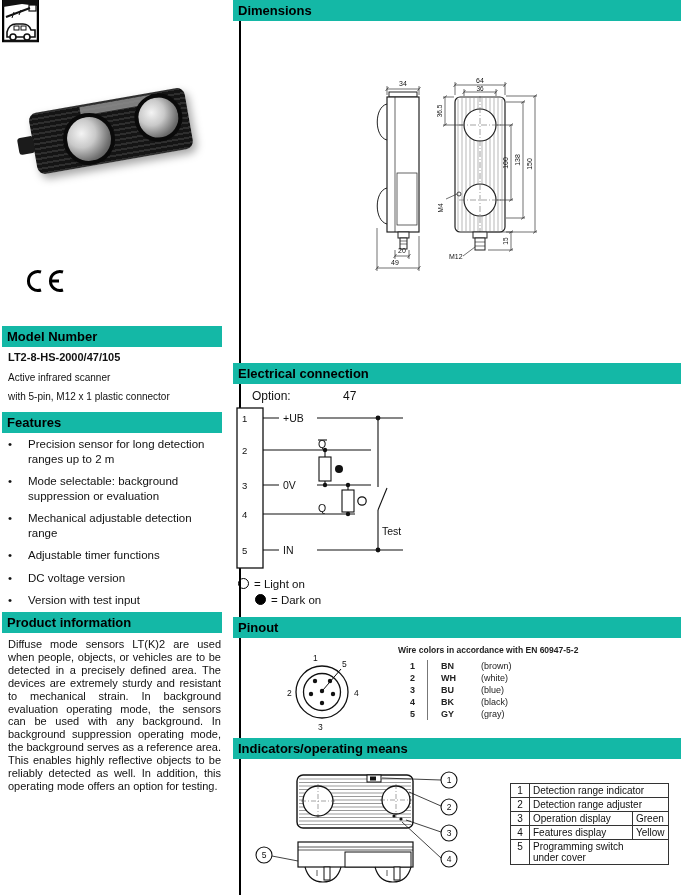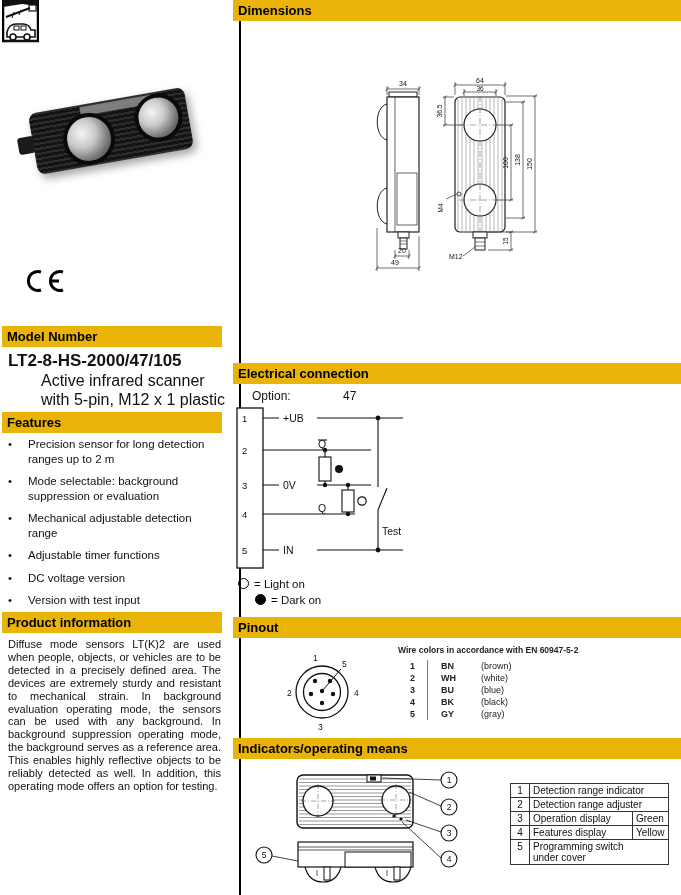--- a/index.html
+++ b/index.html
@@ -2,27 +2,27 @@
 <html><head>
 <meta charset="utf-8">
 <style>
   html,body{margin:0;padding:0;background:#e8e8e8;}
   .page{position:relative;width:681px;height:895px;background:#fff;overflow:hidden;
         font-family:"Liberation Sans",sans-serif;color:#111;}
   
   .left-col{position:absolute;left:0;top:0;width:228px;height:895px;border-right:2px solid #000;padding-left:11px;}
   .right-col{position:absolute;left:233px;top:0;width:448px;height:895px;}
   
-  .bar{position:absolute;height:21px;background:#eab308;color:#000;
+  .bar{position:absolute;height:21px;background:#14b8a6;color:#000;
        font-weight:bold;font-size:13px;line-height:21px;padding-left:5px;box-sizing:border-box;}
   .bar-left{left:2px;width:220px;}
   .bar-right{left:0;right:0;}
   .abs{position:absolute;}
-  .model{font-weight:bold;font-size:17px;text-align:right;}
-  .desc{font-size:16px;margin-left:33px;}
+  .model{font-weight:bold;font-size:11px;text-align:right;}
+  .desc{font-size:10px;}
   .feat-list{position:absolute;left:8px;top:437px;width:212px;}
   .feat{display:flex;margin-bottom:8px;font-size:11.5px;line-height:14.5px;}
   .feat .dot{width:20px;flex:0 0 20px;}
   .para{position:absolute;left:8px;top:638px;width:213px;font-size:11px;line-height:12.9px;text-align:justify;}
   
   .sym{display:inline-block;width:9px;height:9px;border:1.5px solid #000;border-radius:50%;
        vertical-align:-1px;margin-right:5px;}
   .sym.filled{background:#000;}
   .legend-row{font-size:11.5px;line-height:16px;}
   

